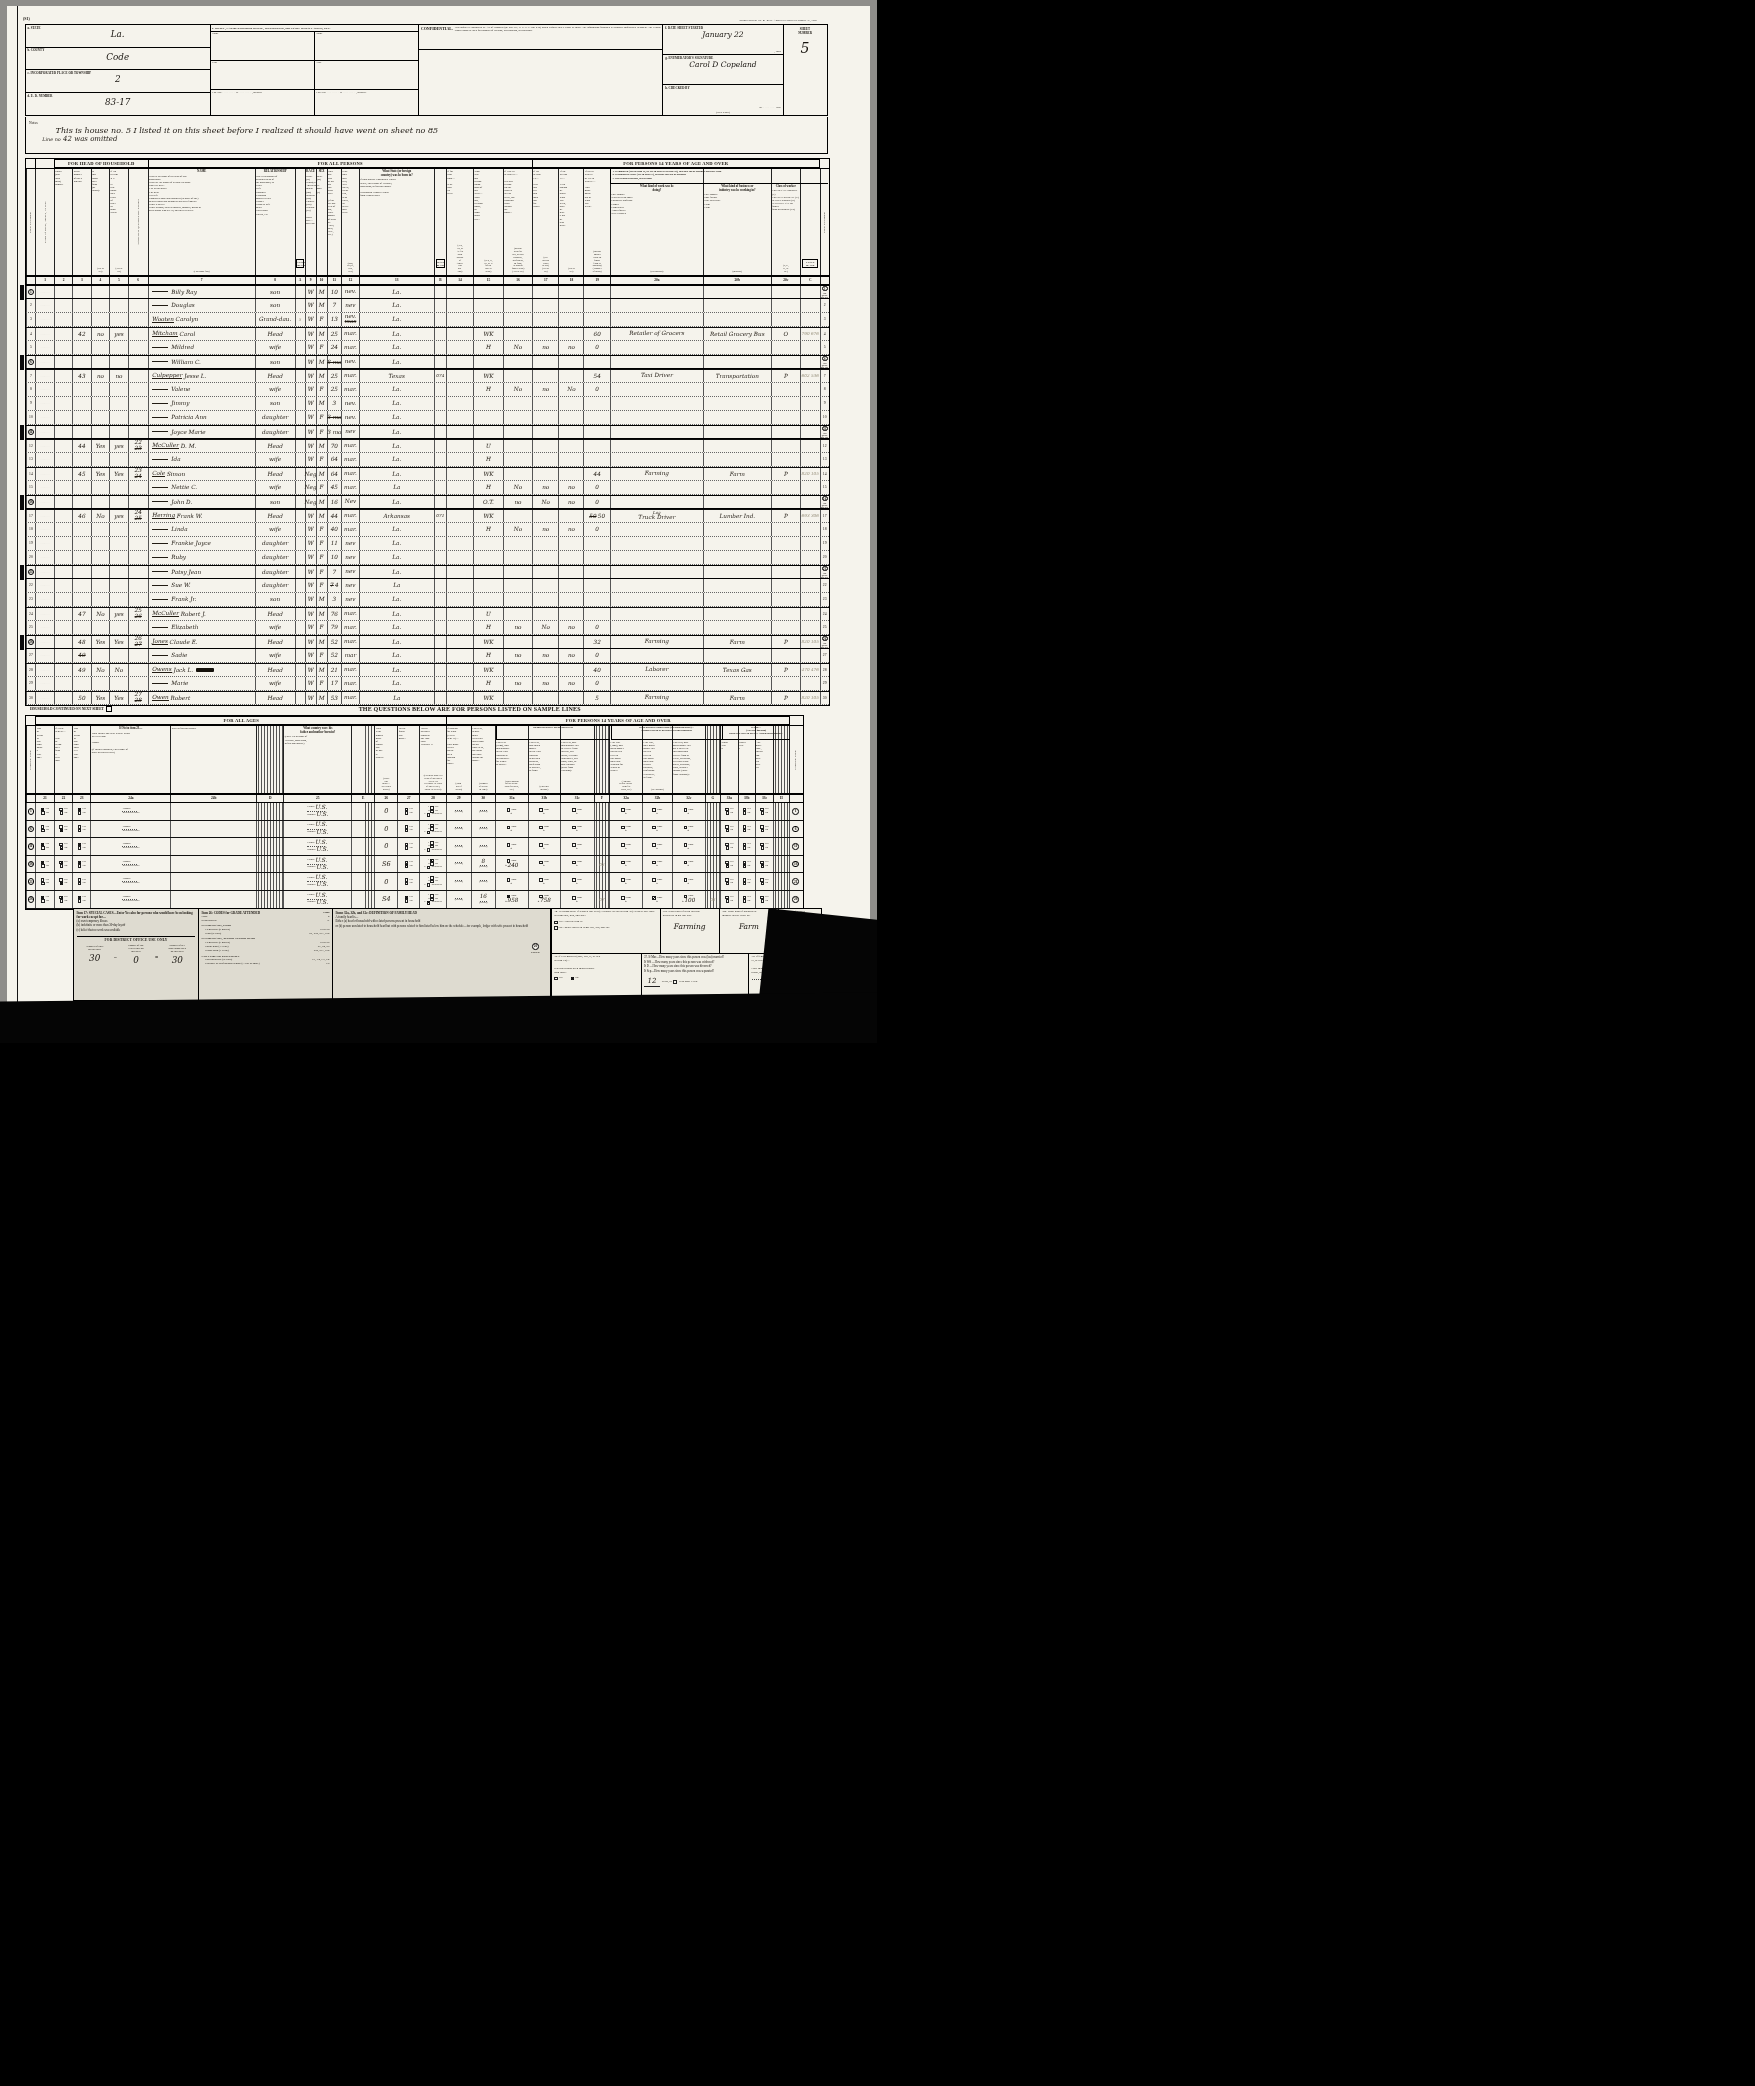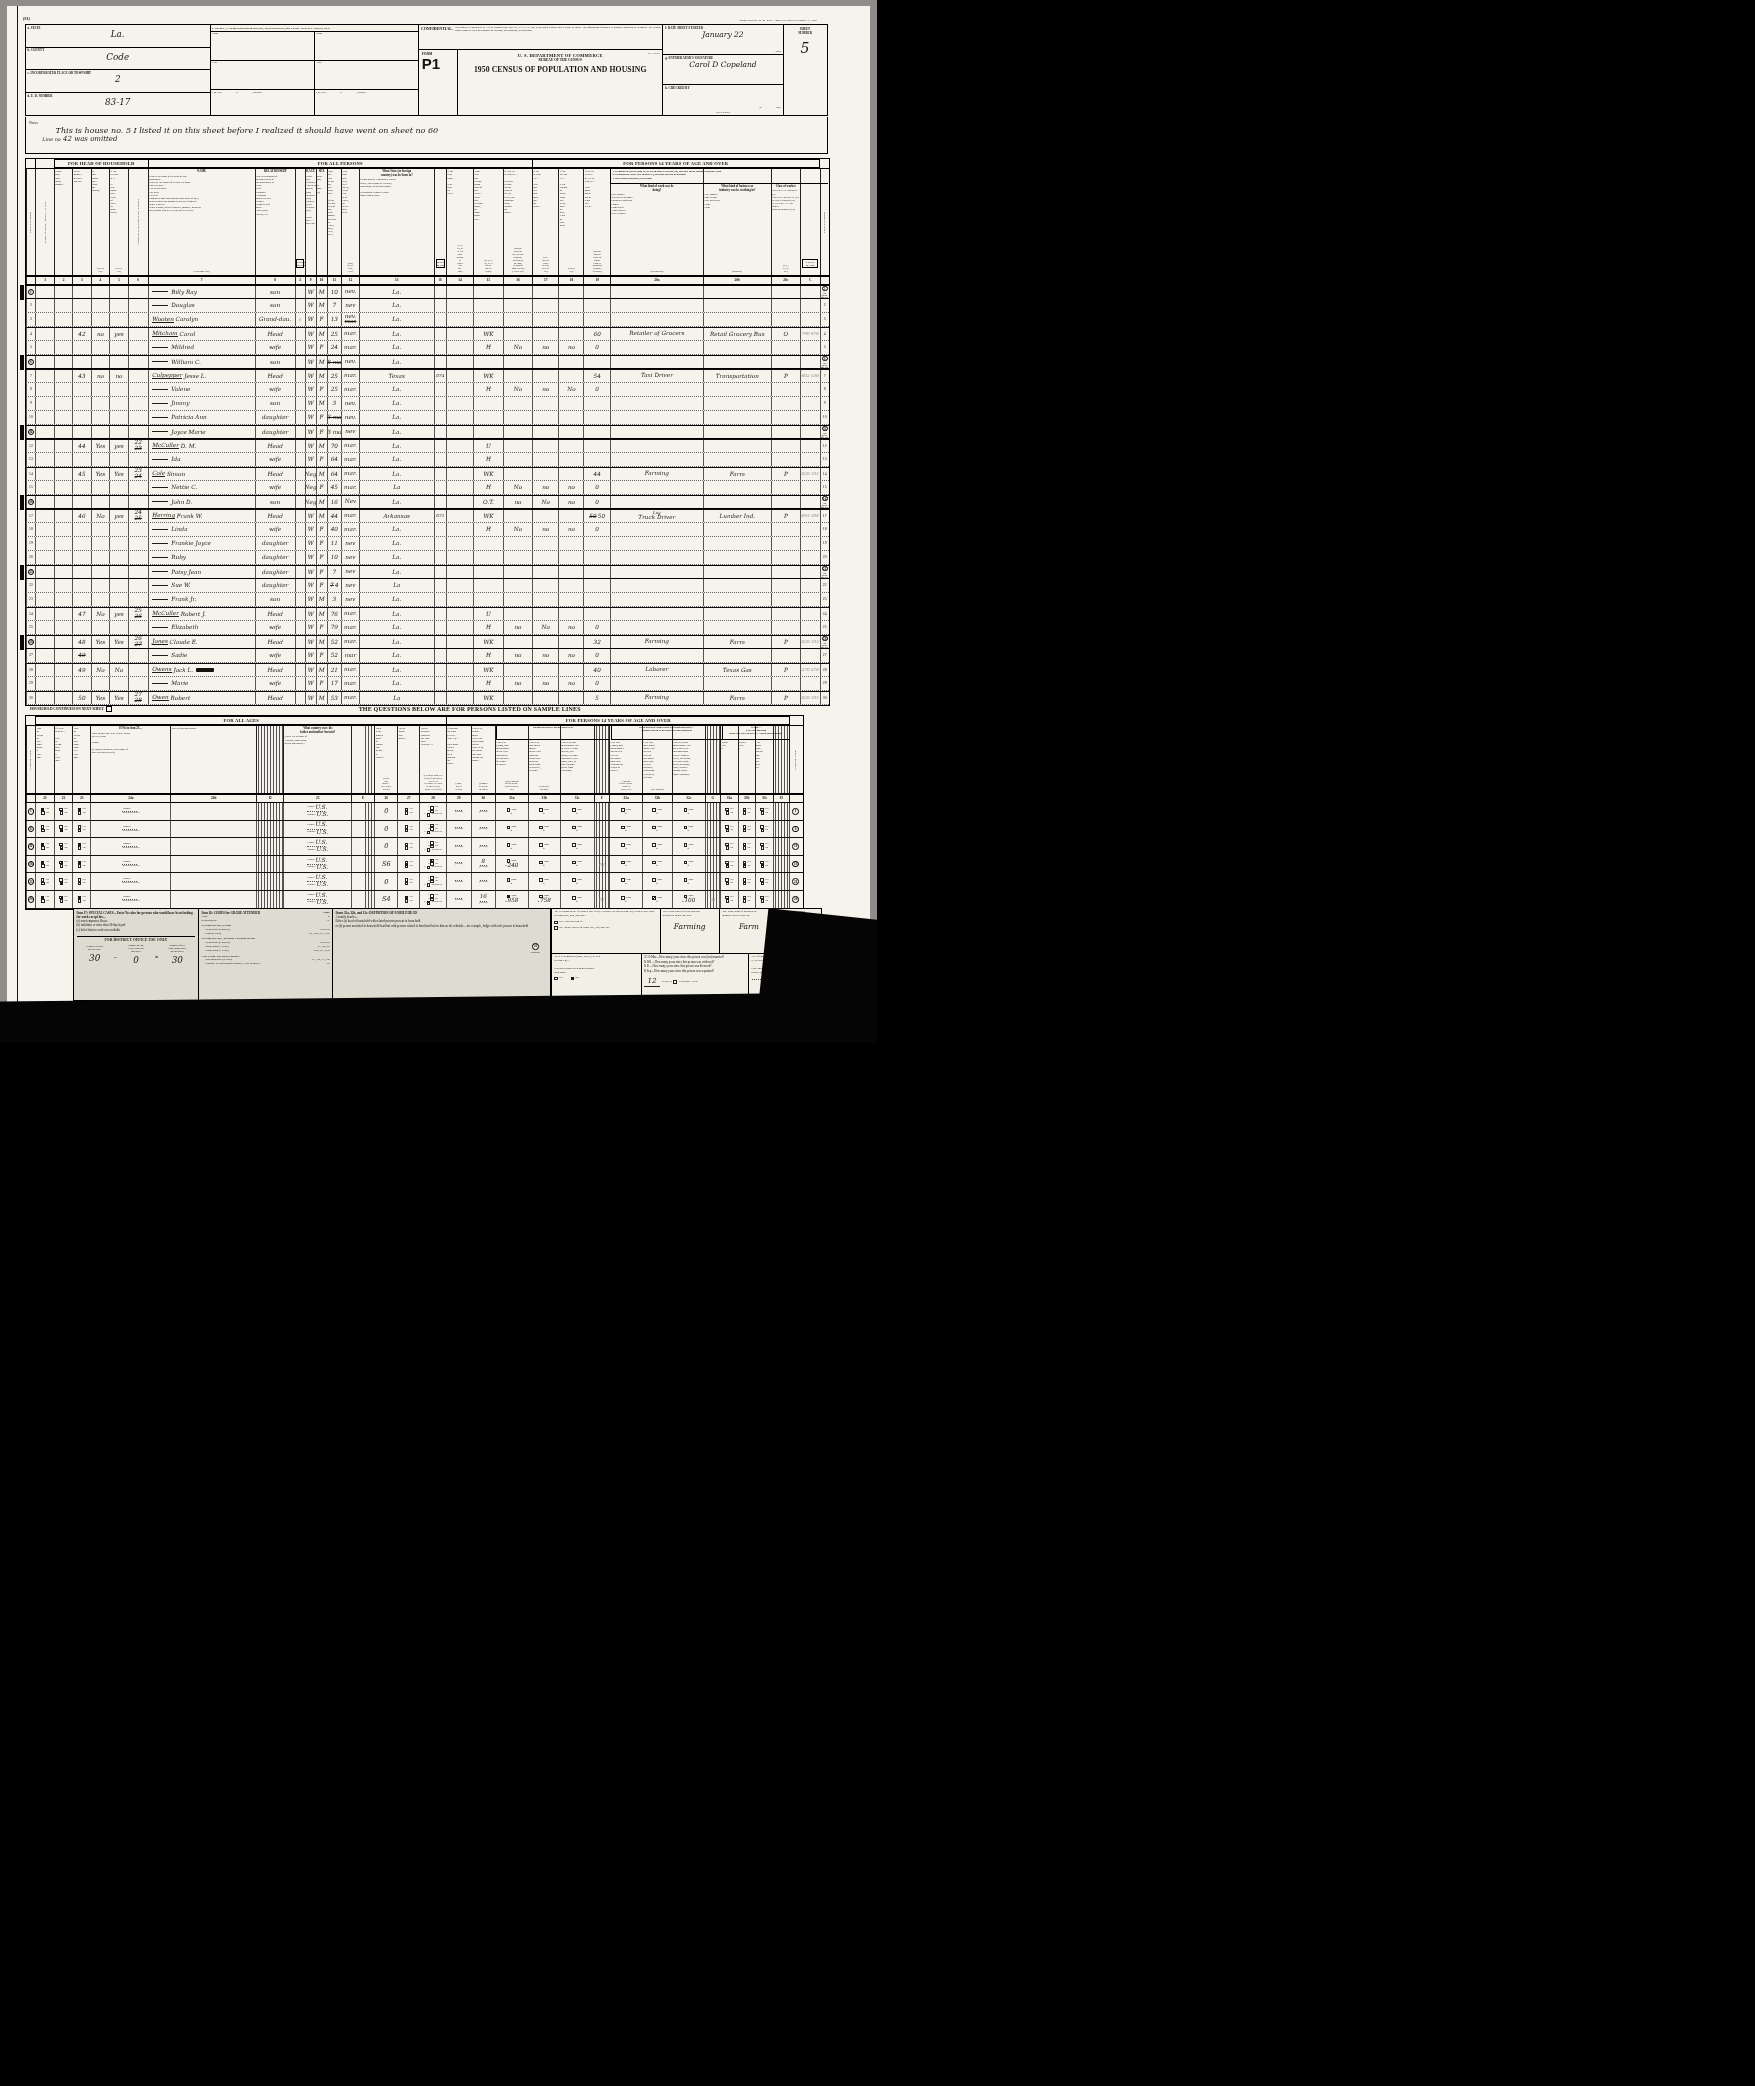--- a/index.html
+++ b/index.html
@@ -224,32 +224,20 @@
             </div>
           </div>
         </div>
       </div>
 
       <div class="h-center">
         <div class="conf">
           <div class="conf-lab">CONFIDENTIAL.</div>
           <div class="conf-txt">This inquiry is authorized by Act of Congress (46 Stat. 21; 13 U. S. C. 201-218) which requires that a report be made. The information furnished is accorded confidential treatment.  The Census report cannot be used for purposes of taxation, investigation, or regulation.</div>
         </div>
-        <div class="formrow">
-          <div class="formcode">16—39998-1</div>
-          <div class="formbox">
-            <div class="form-lab">FORM</div>
-            <div class="form-num">P1</div>
-          </div>
-          <div class="depts">
-            <div class="dept1">U. S. DEPARTMENT OF COMMERCE</div>
-            <div class="dept2">BUREAU OF THE CENSUS</div>
-            <div class="census-title">1950 CENSUS OF POPULATION AND HOUSING</div>
-          </div>
-        </div>
       </div>
 
       <div class="h-right">
         <div class="frow">
           <div class="hlab">f. DATE SHEET STARTED</div>
           <div class="fval">January 22</div>
           <div class="yearend">, 1950</div>
         </div>
         <div class="frow">
           <div class="hlab">g. ENUMERATOR'S SIGNATURE</div>
@@ -268,21 +256,21 @@
 
       <div class="h-sheet">
         <div class="sheet-lab">SHEET
 NUMBER</div>
         <div class="sheet-val">5</div>
       </div>
     </div>
 
     <div class="notes">
       <span class="notes-lab">Notes</span>
-      <div class="hwline">This is house no. 5    I listed it on this sheet before I realized it should have went on sheet no 60</div>
+      <div class="hwline">This is house no. 5    I listed it on this sheet before I realized it should have went on sheet no 85</div>
       <div class="hwline2">
         <span class="lnpfx">Line no</span>
         <span>42 was omitted</span>
       </div>
     </div>
 
     <div class="mtwrap" id="main-table">
         <div class="gbar">
           <div class="gseg" style="width: 9.7px;"></div>
           <div class="gseg" style="width: 18.5px;"></div>

